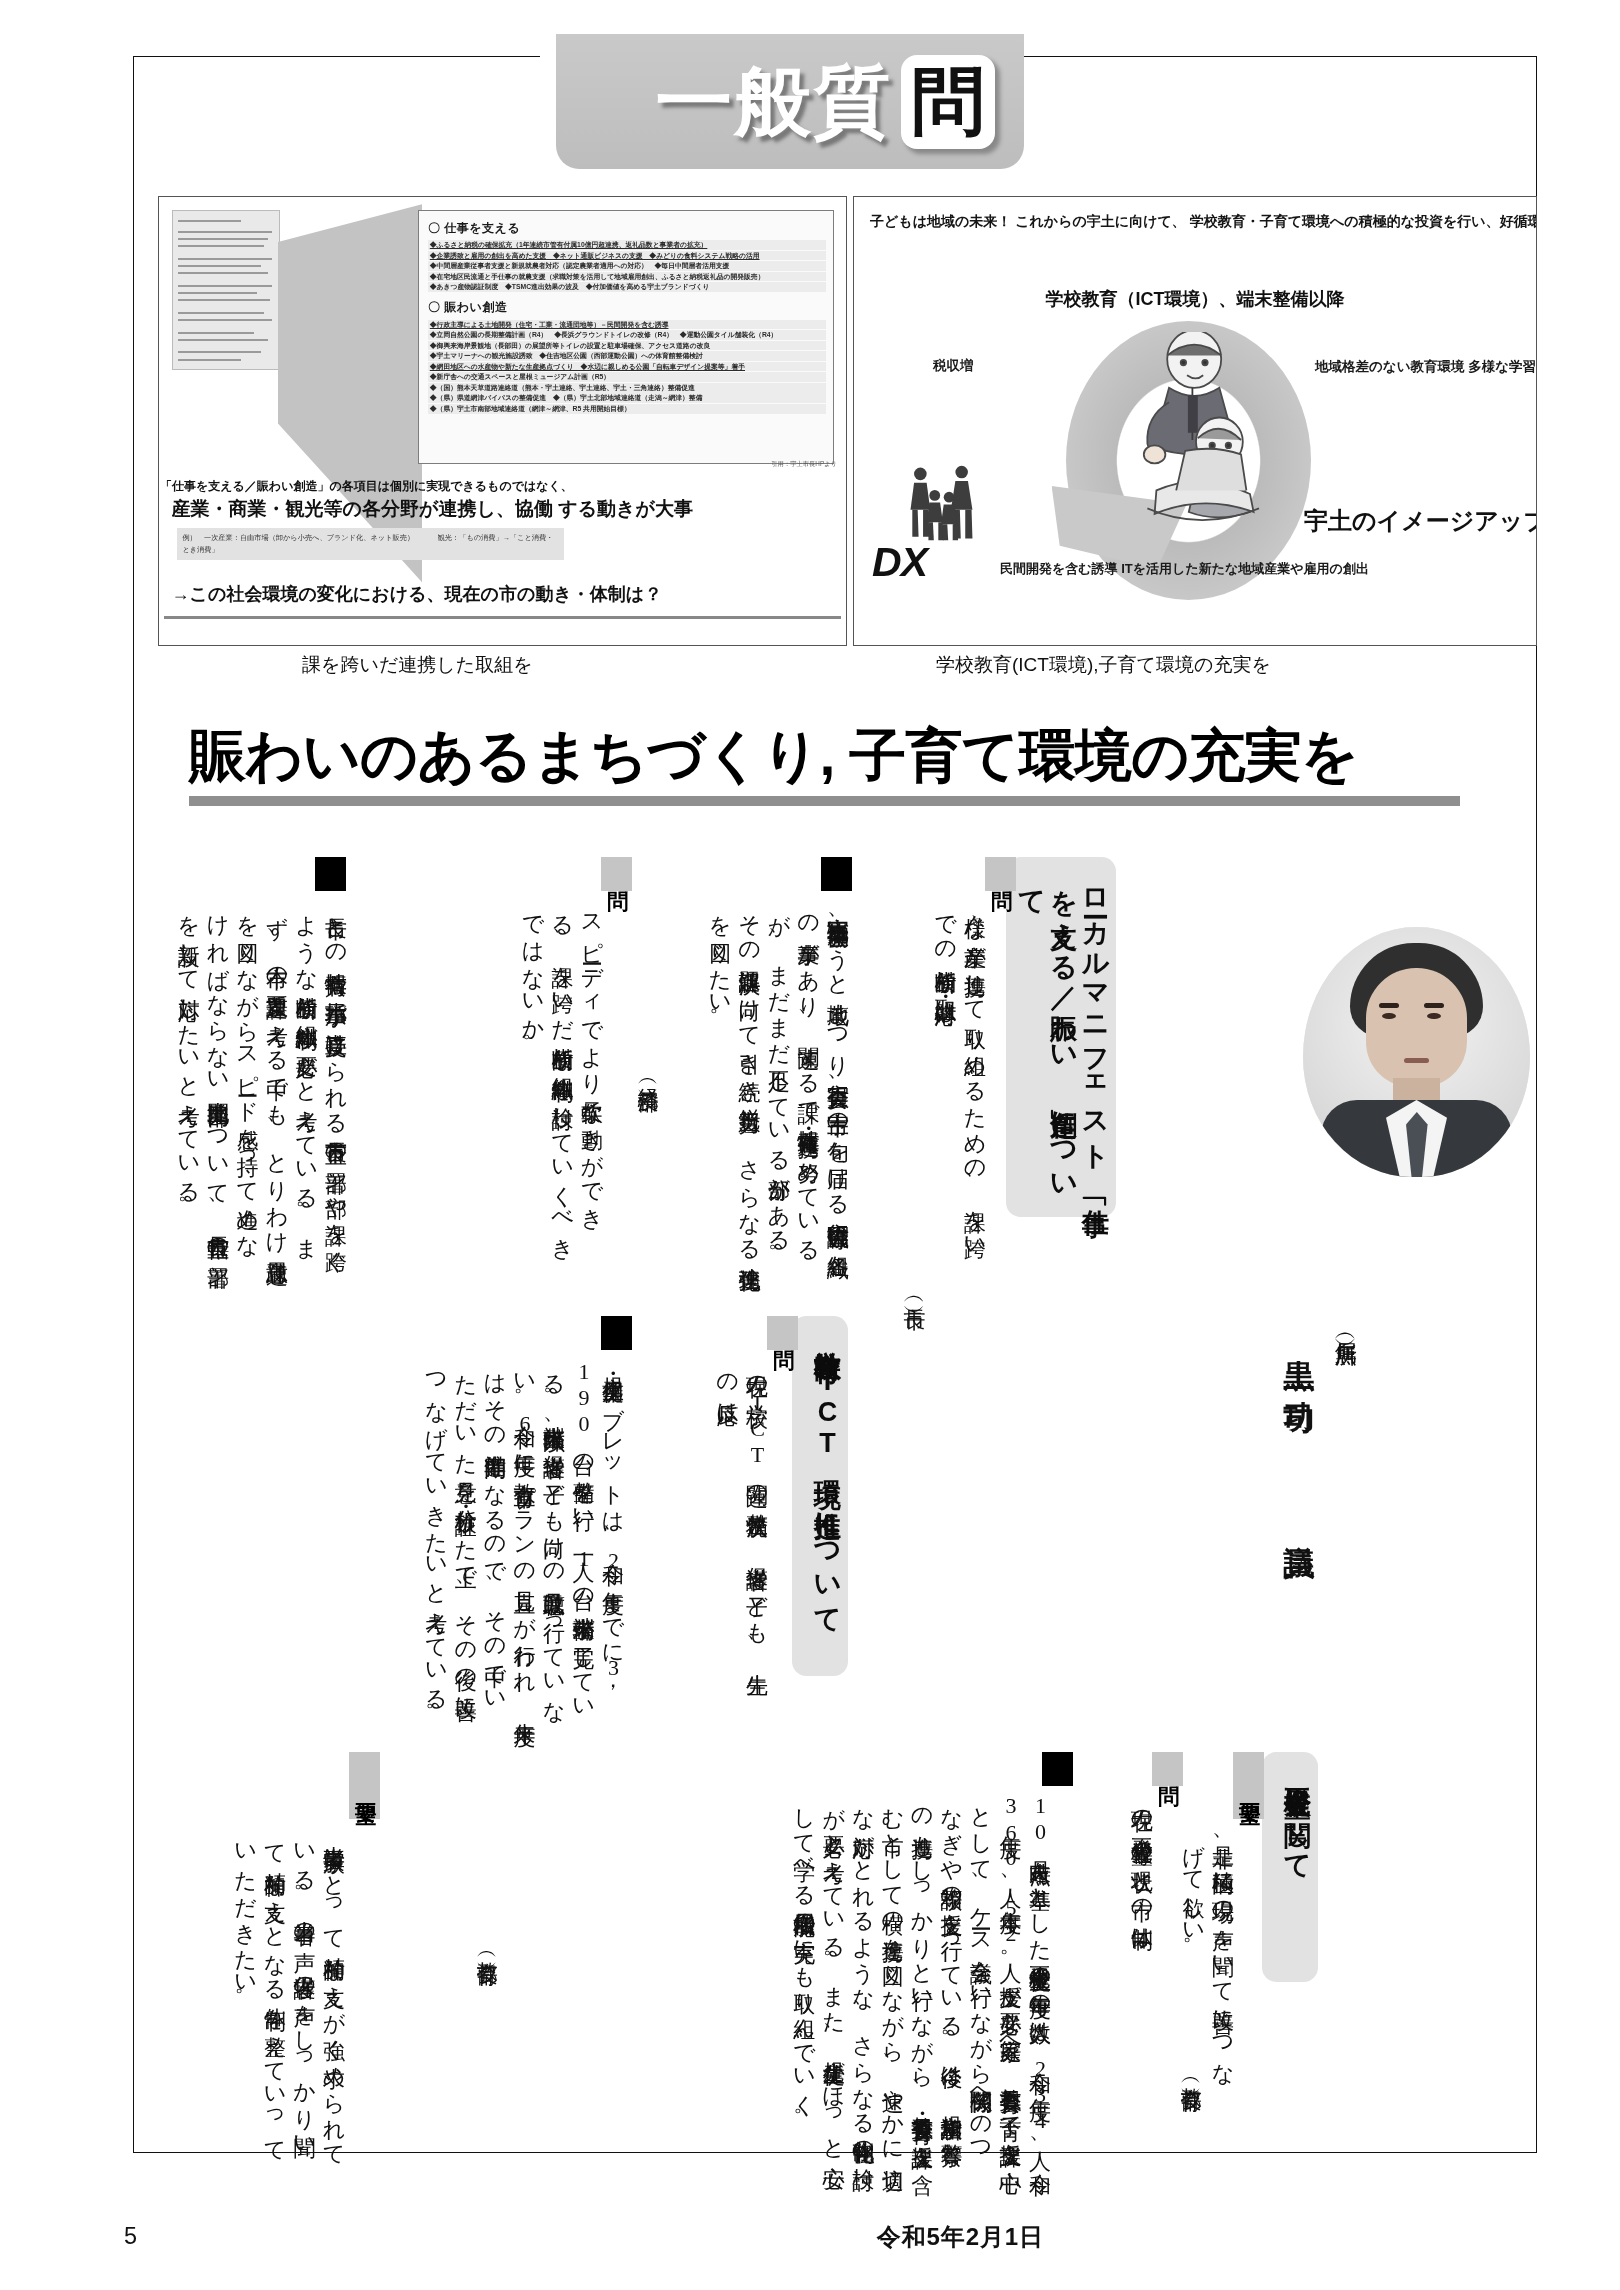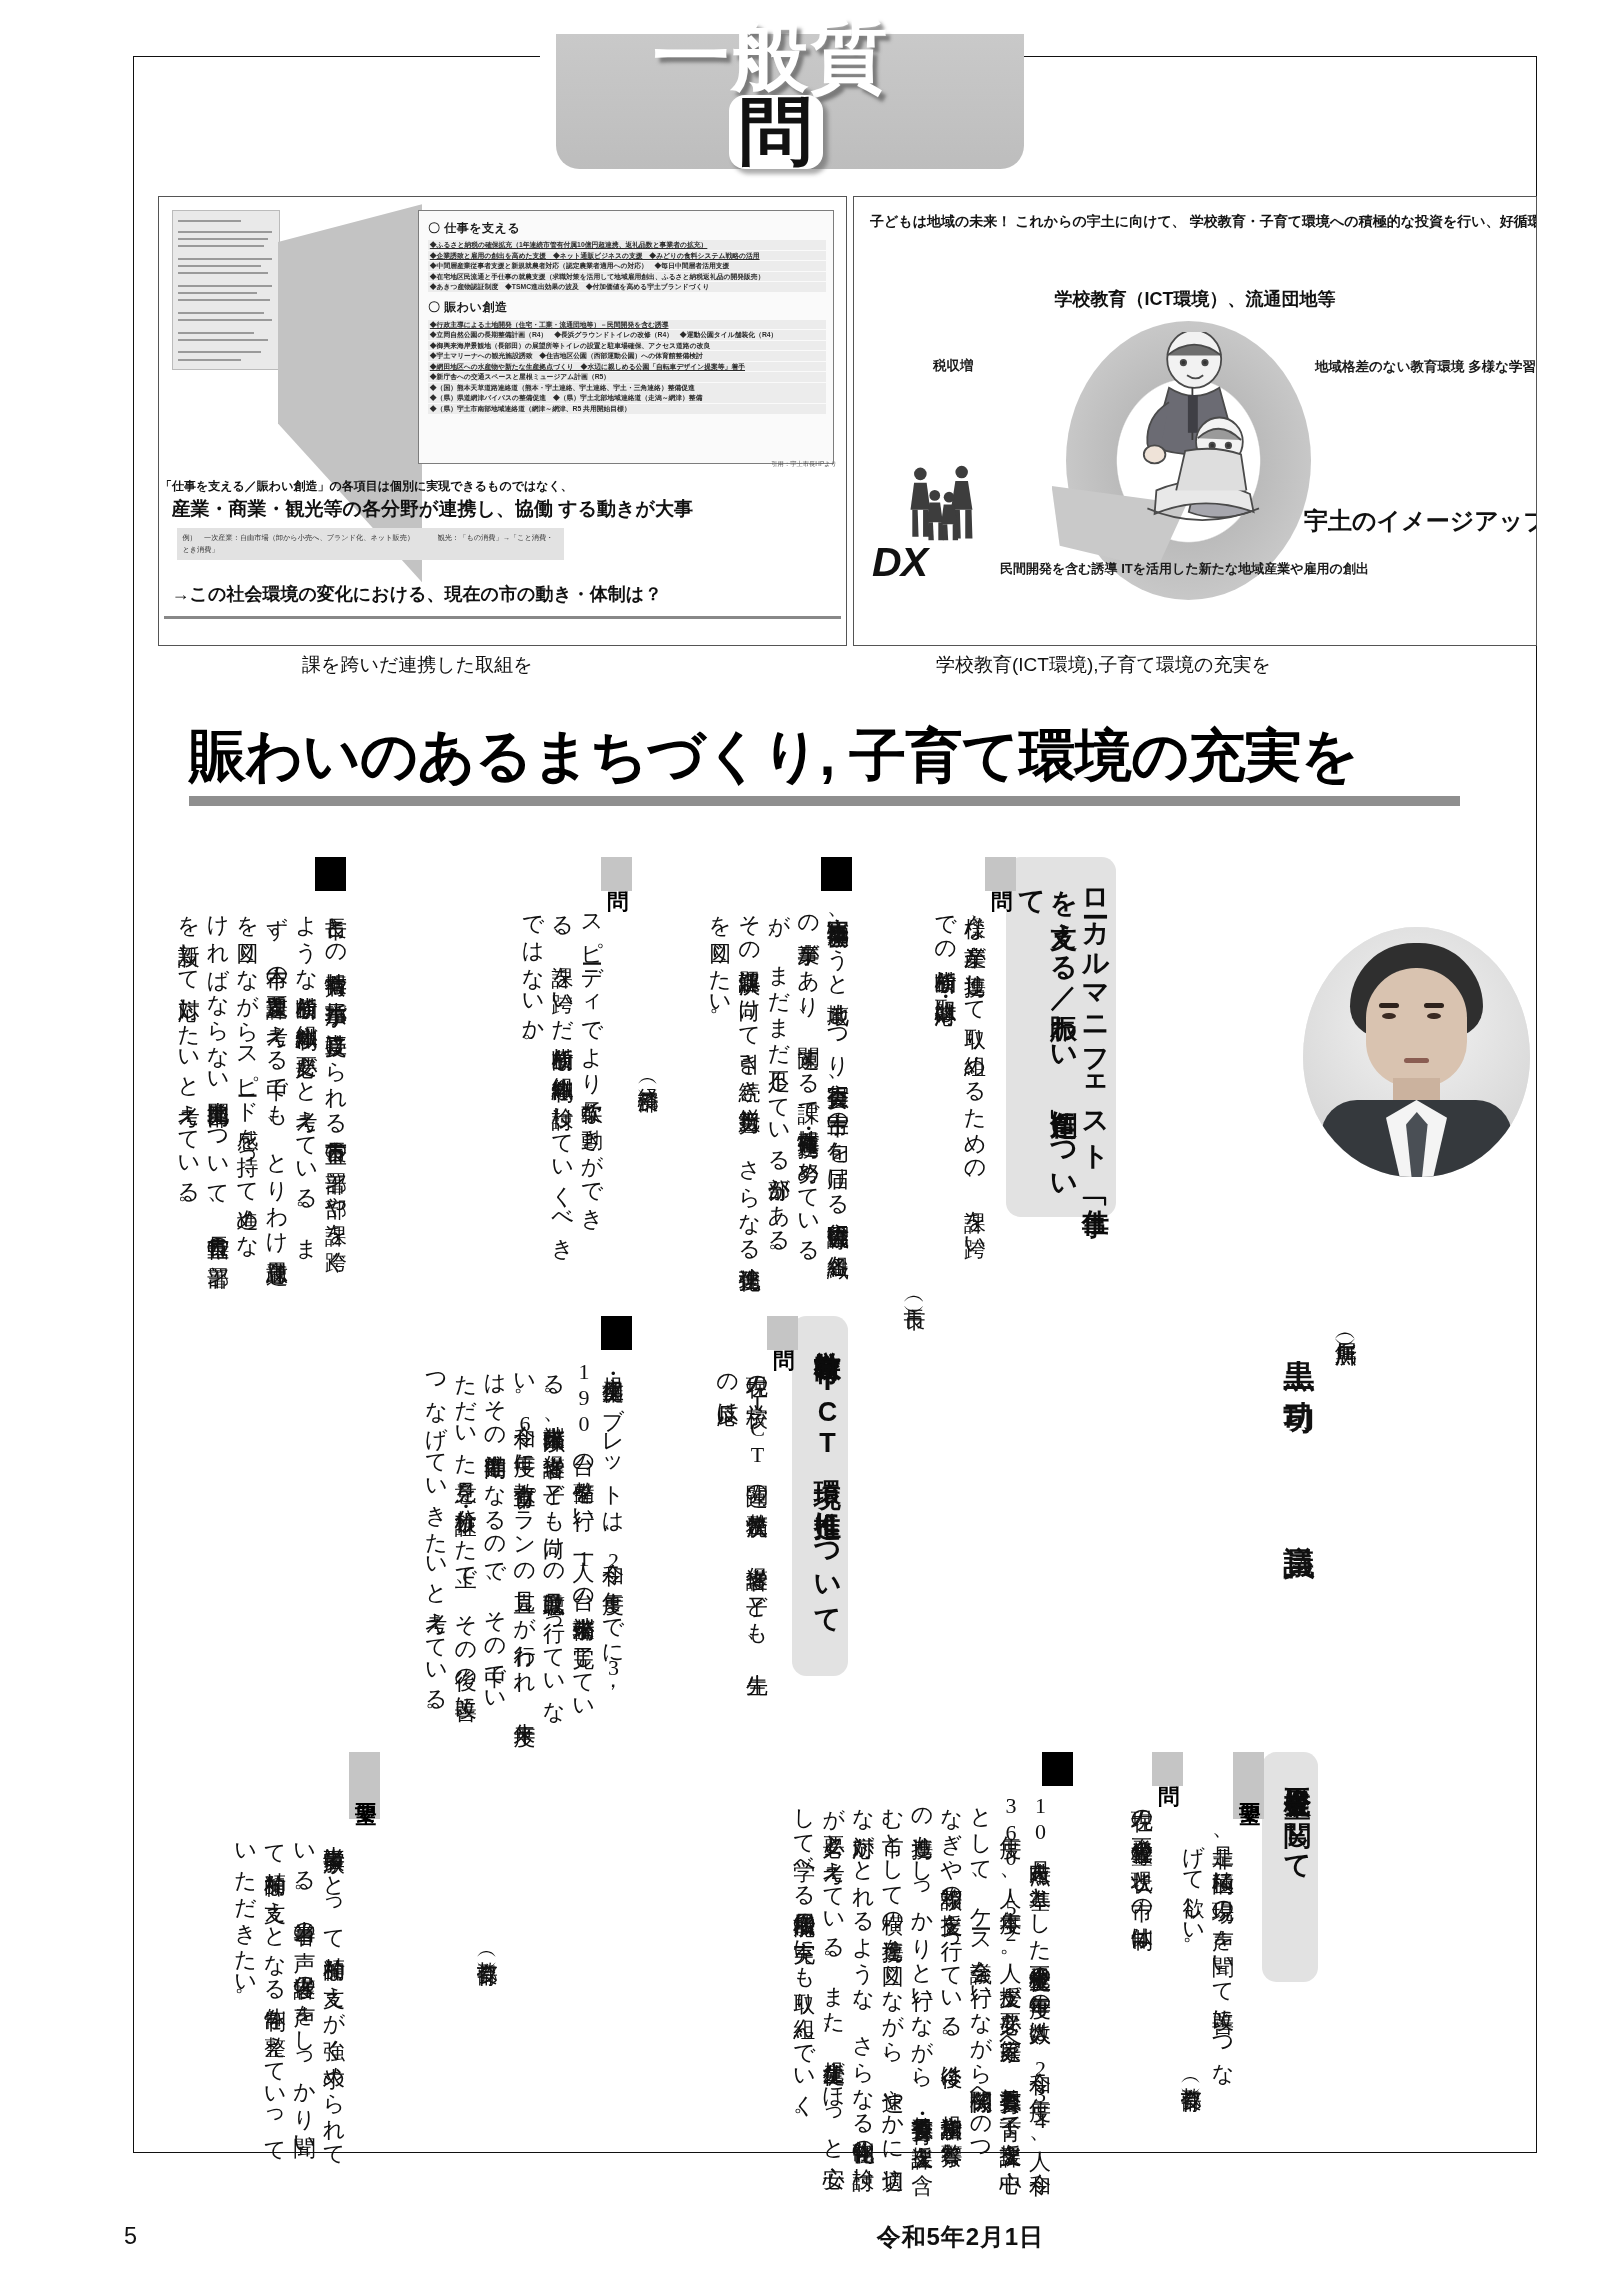--- a/index.html
+++ b/index.html
@@ -21,21 +21,21 @@
     width:468px; height:45px; background:#fff;
   }
 
   
   .banner{
     position:absolute; left:556px; top:34px;
     width:468px; height:135px;
     background:linear-gradient(180deg,#c9c9c9 0%, #c2c2c2 60%, #bdbdbd 100%);
     border-radius:0 0 23.4px 23.4px;
     display:flex; align-items:center; justify-content:flex-end;
-    padding-right:29px; box-sizing:border-box;flex-direction:column;
+    padding-right:29px; box-sizing:border-box;
   }
   .banner-text{
     font-family:"Liberation Sans", sans-serif;
     font-weight:bold; font-size:77px; color:#ffffff;
     letter-spacing:1.8px;
     text-shadow:4.5px 4.5px 3.6px rgba(60,60,60,.55);
     line-height:1;
     margin-right:9px;
   }
   .banner-chip{
@@ -362,21 +362,21 @@
   <div class="sl-note">例）　一次産業：自由市場（卸から小売へ、ブランド化、ネット販売）
 　　　観光：「もの消費」→「こと消費・とき消費」</div>
   <div class="sl-foot3">→この社会環境の変化における、現在の市の動き・体制は？</div>
   <div class="sl-rule"></div>
 </div>
 
 <div class="slide" id="slide-right">
   <div class="sr-lead">子どもは地域の未来！
 これからの宇土に向けて、
 学校教育・子育て環境への積極的な投資を行い、好循環を生み出す</div>
-  <div class="sr-title">学校教育（ICT環境）、流通団地等</div>
+  <div class="sr-title">学校教育（ICT環境）、端末整備以降</div>
 
   <div class="sr-ring"></div>
 
   <svg class="sr-people" viewBox="0 0 170 250">
     <g fill="none" stroke="#4a4a4a" stroke-width="2">
       <ellipse cx="78" cy="30" rx="30" ry="32" fill="#f2f2f2"></ellipse>
       <path d="M48 26 q30 -24 60 0" fill="#6e6e6e"></path>
       <circle cx="66" cy="34" r="3" fill="#333"></circle>
       <circle cx="90" cy="34" r="3" fill="#333"></circle>
       <path d="M70 48 q10 7 18 0"></path>

